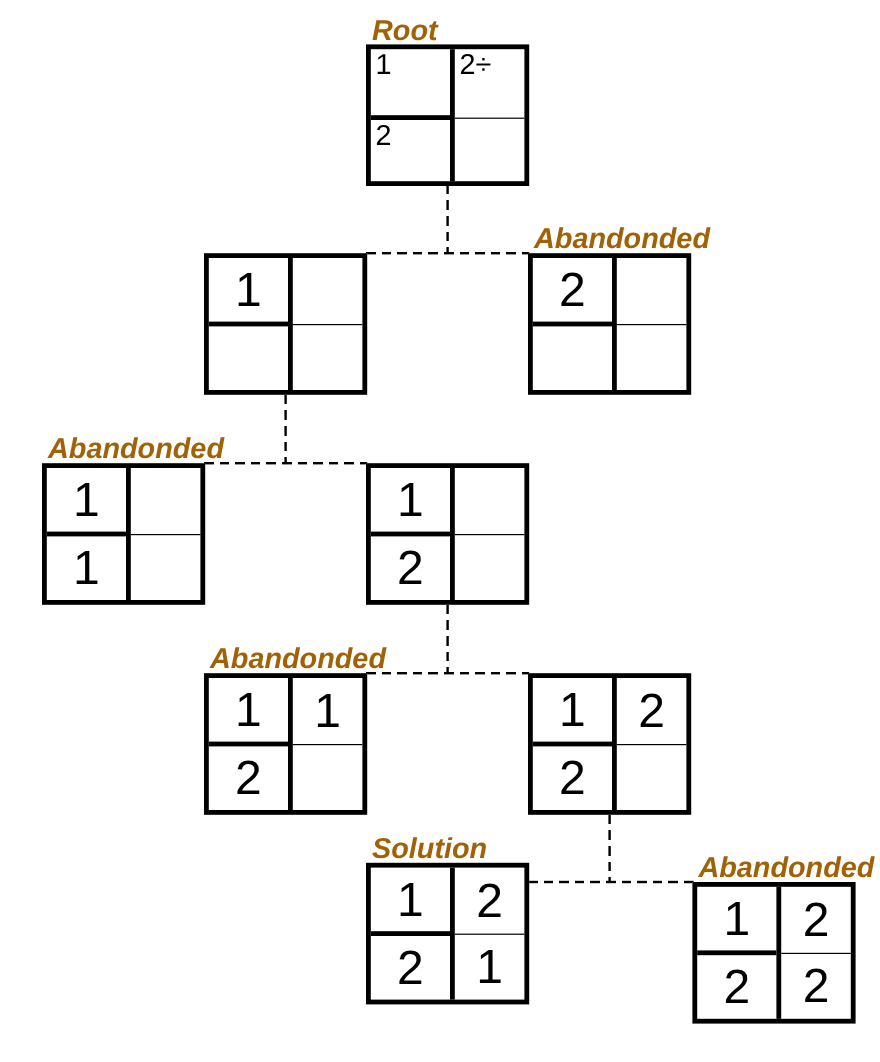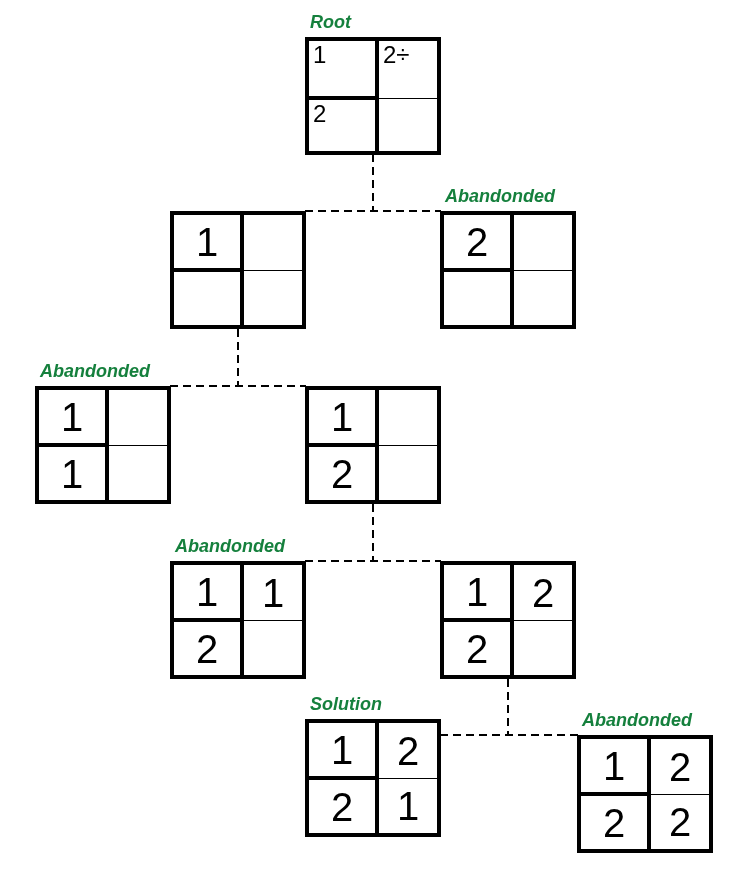--- a/index.html
+++ b/index.html
@@ -18,22 +18,22 @@
     position: absolute;
     width: 136px;
     height: 118px;
   }
   .node-title {
     position: absolute;
     top: -25px;
     left: 5px;
     font-style: italic;
     font-weight: bold;
-    font-size: 18px;
-    color: #15803d;
+    font-size: 24px;
+    color: #a16207;
     white-space: nowrap;
   }
   .grid {
     position: absolute;
     inset: 0;
     border: 4px solid #000000;
     box-sizing: border-box;
     background: #ffffff;
     display: flex;
   }

